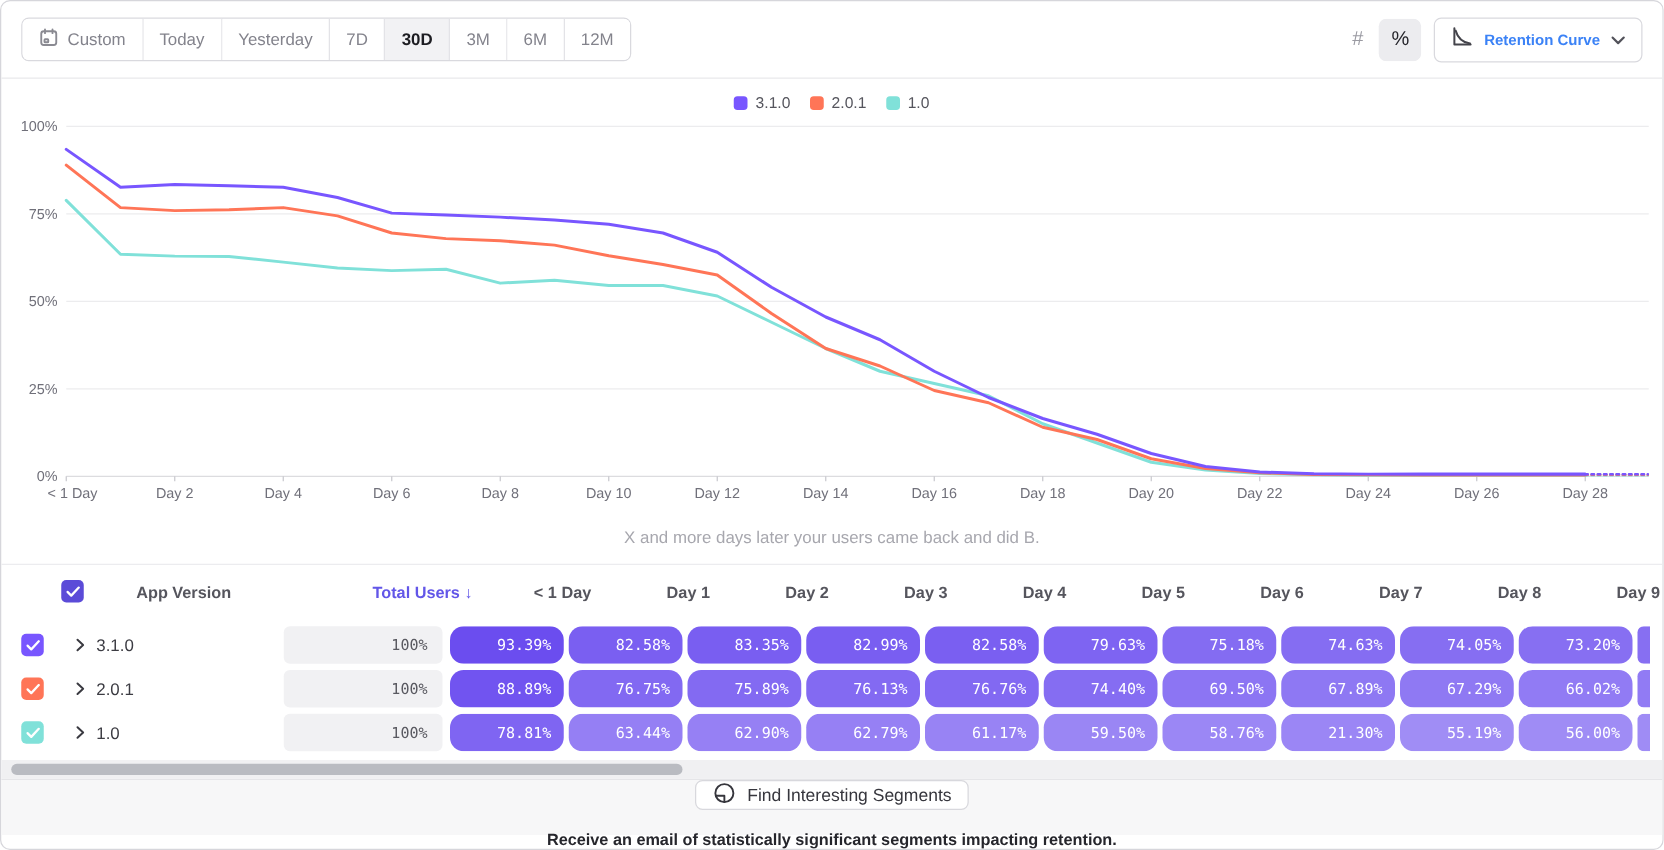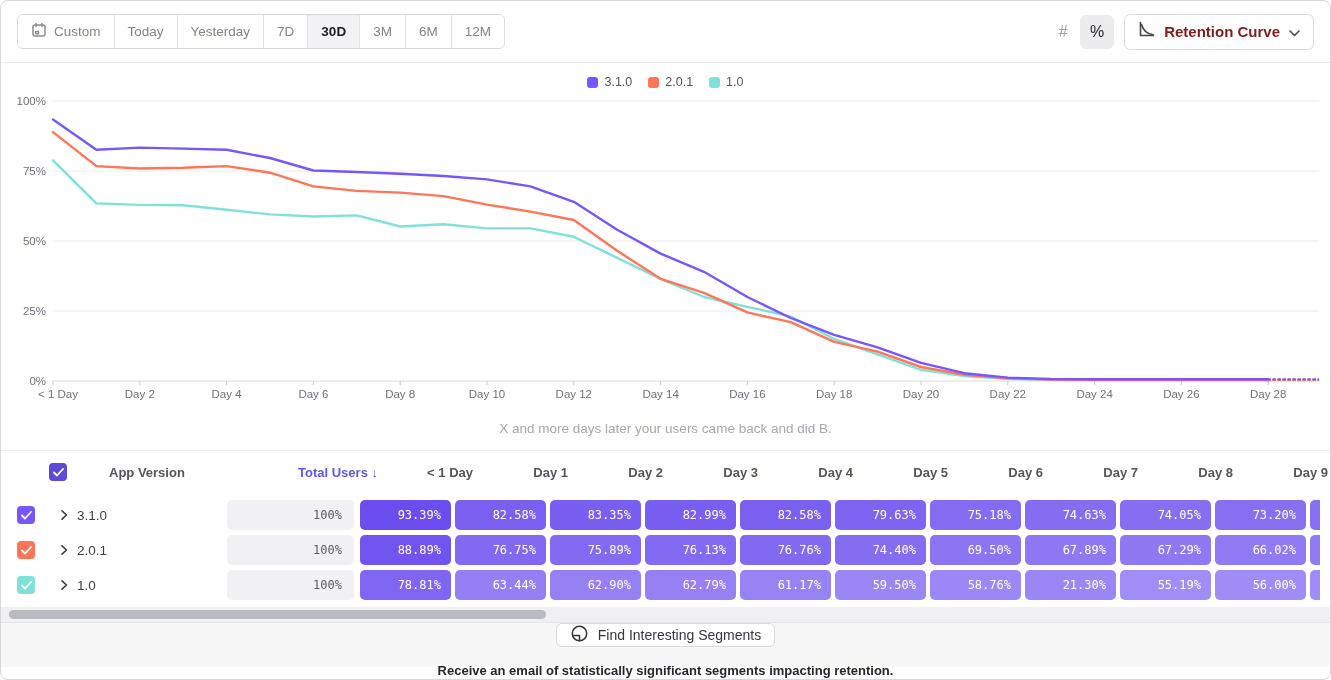--- a/index.html
+++ b/index.html
@@ -35,21 +35,21 @@
   .unit-seg {
     width: 34px; height: 34px; display: flex; align-items: center; justify-content: center;
     font-size: 16px; color: #9a9aa2; cursor: pointer; border-radius: 6px; font-weight: 500;
   }
   .unit-seg.active { background: #ececef; color: #26262c; }
   .view-select {
     display: flex; align-items: center; gap: 9px;
     border: 1px solid #d9d9de; border-radius: 6px; height: 36px; padding: 0 13px;
     cursor: pointer; background: #fff;
   }
-  .view-select .label { font-size: 15px; color: #7f1d1d; font-weight: bold; }
+  .view-select .label { font-size: 12px; color: #3b82f6; font-weight: bold; }
   
   .legend { height: 22px; display: flex; justify-content: center; align-items: center; gap: 16px; margin-top: 8px; }
   .legend-item { display: flex; align-items: center; gap: 6px; font-size: 12.5px; color: #55555d; }
   .legend-swatch { width: 11px; height: 11px; border-radius: 3px; }
   .chart-wrap { position: relative; }
   .chart-subtitle { text-align: center; font-size: 13.5px; color: #a7a7ae; padding: 8px 0 14px; }
   
   .table-section { border-top: 1px solid #ececef; }
   .t-row { display: flex; align-items: center; height: 32px; padding-left: 16px; }
   .t-head { height: 42px; margin-left: 32px; }
@@ -65,21 +65,21 @@
   .sort-col { color: #6256e8; cursor: pointer; }
   .col-total {
     flex: 0 0 127px; margin-right: 6px; height: 30px; background: #f1f1f3; border-radius: 5px;
     display: flex; align-items: center; justify-content: flex-end; padding-right: 12px;
     font-family: "DejaVu Sans Mono", monospace; font-size: 12px; color: #5a5a61;
   }
   .day-cells { display: flex; gap: 4px; flex: 1 1 auto; overflow: hidden; }
   .day-head-cells { display: flex; gap: 4px; flex: 1 1 auto; overflow: hidden; }
   .day-head { flex: 0 0 91px; text-align: right; padding-right: 10px; }
   .ret-cell {
-    flex: 0 0 91px; height: 30px; border-radius: 5px; color: #fff;
+    flex: 0 0 91px; height: 30px; border-radius: 11px; color: #fff;
     display: flex; align-items: center; justify-content: flex-end; padding-right: 10px;
     font-family: "DejaVu Sans Mono", monospace; font-size: 12px; cursor: pointer;
   }
   .ret-sliver { flex: 0 0 10px; height: 30px; border-radius: 5px 0 0 5px; }
   
   .hscroll { height: 15px; background: #f0f0f2; position: relative; margin-top: 6px; }
   .hscroll-thumb { position: absolute; left: 8px; top: 3px; width: 537px; height: 9px;
                    border-radius: 5px; background: #b9bbc1; cursor: pointer; }
   
   .footer {

